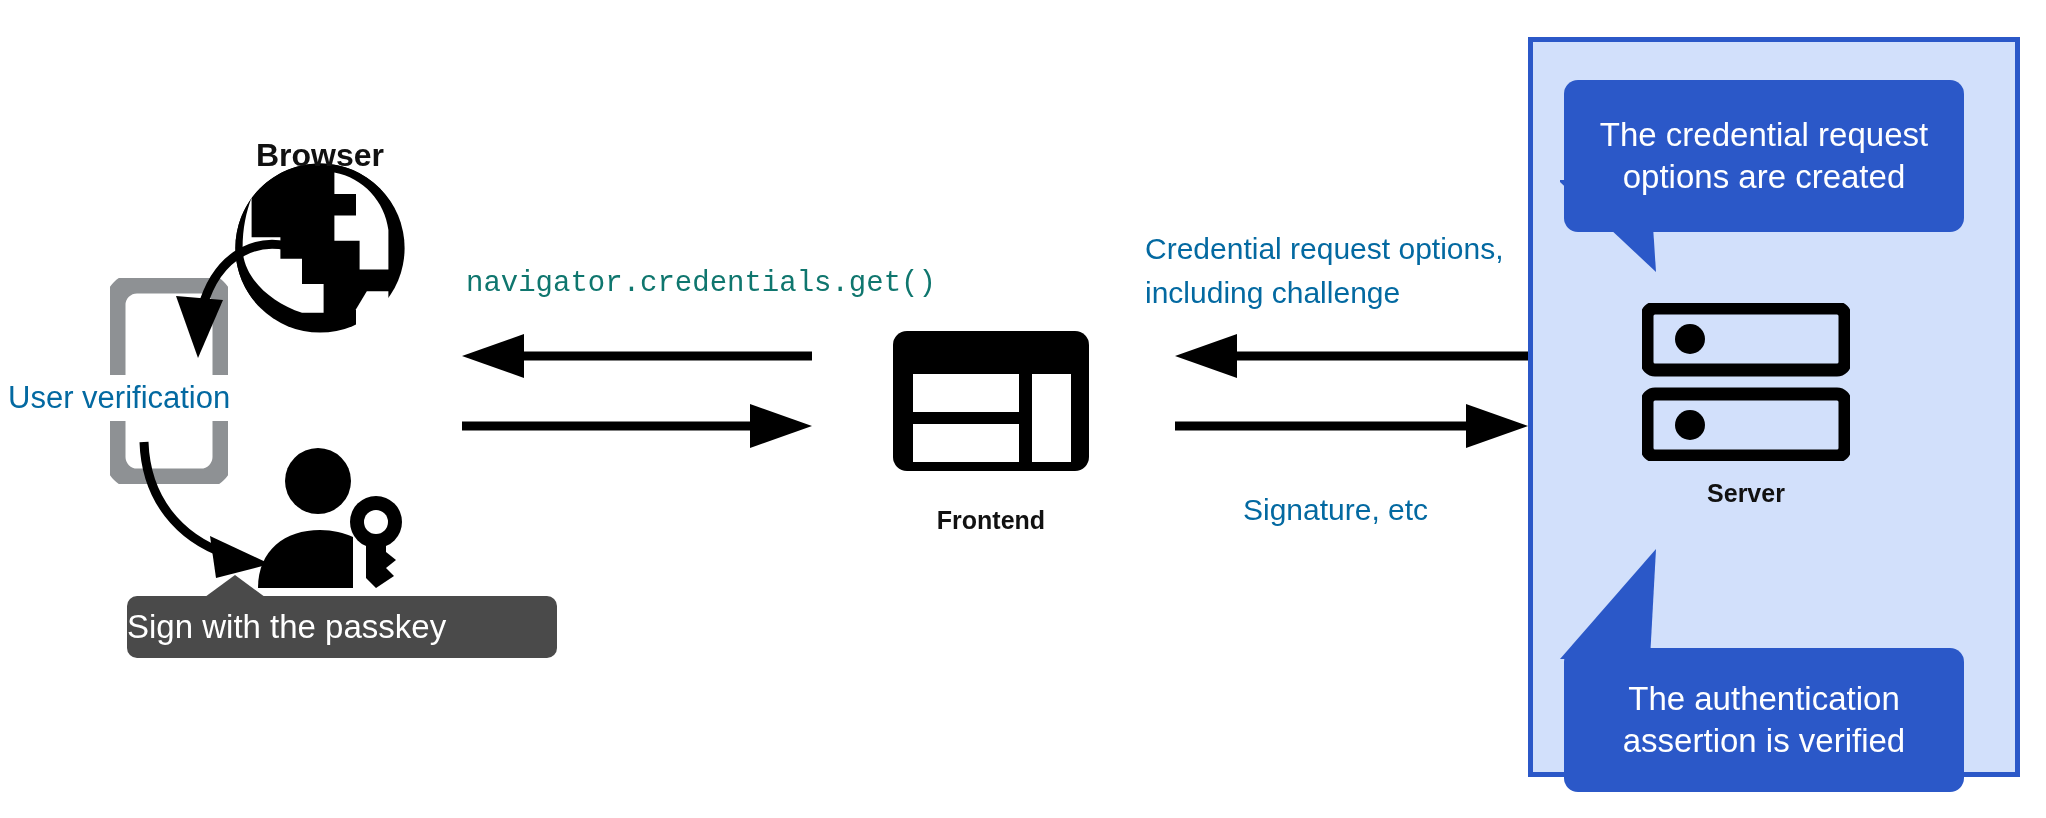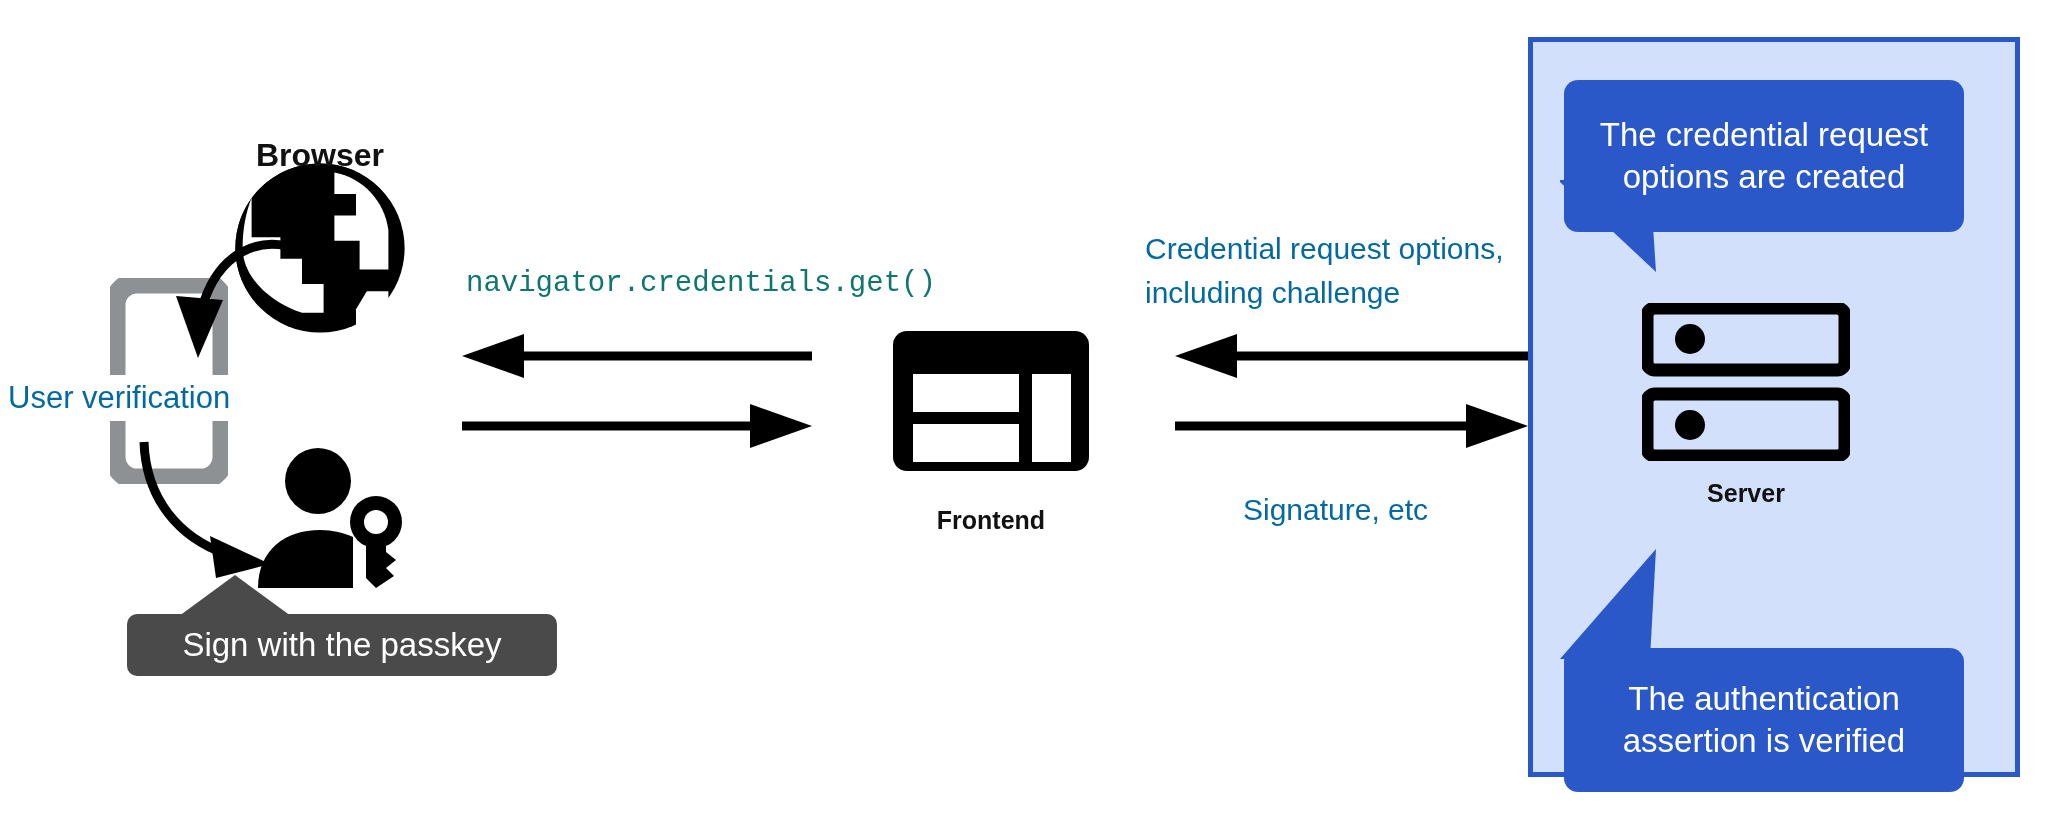--- a/index.html
+++ b/index.html
@@ -74,33 +74,33 @@
     align-items: center;
     justify-content: center;
     padding: 14px 20px;
     white-space: pre-line;
   }
   .callout-tail { overflow: visible; }
 
   
   #tooltip-passkey {
     left: 127px;
-    top: 614px;
+    top: 596px;
     width: 430px;
     height: 62px;
     box-sizing: border-box;
     background: #4a4a4a;
     border-radius: 10px;
     color: #ffffff;
     font-family: "Liberation Sans", sans-serif;
     font-size: 33px;
     line-height: 36px;
     display: flex;
     align-items: center;
-    justify-content: center;
+    justify-content: flex-start;
     white-space: pre;
   }
   #tooltip-passkey-tail { left: 127px; top: 575px; }
 
   
   .text-mask {
     background: #ffffff;
   }
 </style>
 </head>

